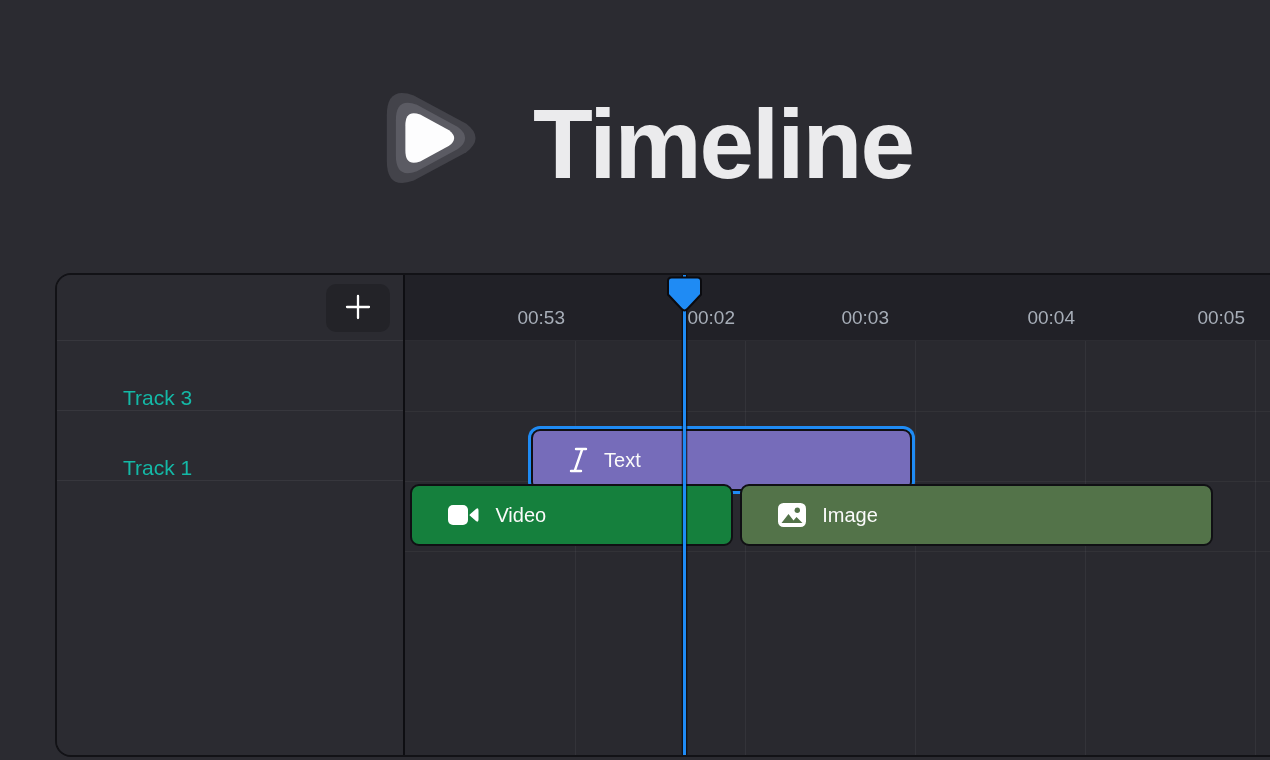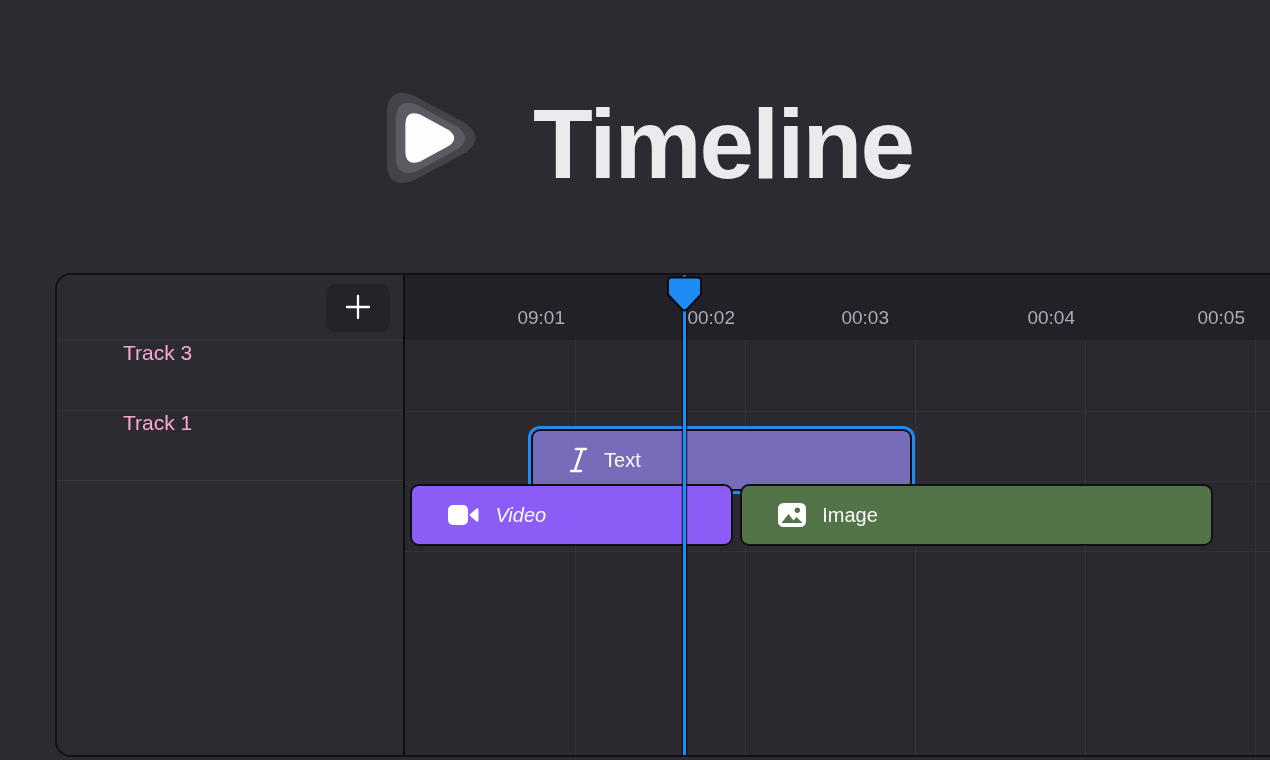--- a/index.html
+++ b/index.html
@@ -42,24 +42,24 @@
     height:66px; position:relative;
     border-bottom:1px solid rgba(255,255,255,0.06);
   }
   .add-track-btn {
     position:absolute; right:13px; top:9px;
     width:64px; height:48px; border:none; border-radius:10px;
     background:#232328; cursor:pointer;
     display:flex; align-items:center; justify-content:center;
   }
   .track-row {
-    height:70px; display:flex; align-items:flex-start;
+    height:70px; display:flex; align-items:flex-end;
     padding-left:66px;
     border-bottom:1px solid rgba(255,255,255,0.06);
-    font-size:21px; color:#f9a8d4;
+    font-size:21px; color:#14b8a6;
   }
 
   
   .grid-area {
     flex:1 1 auto; position:relative; background:#29292f;
   }
   .ruler-strip {
     position:absolute; left:0; top:0; right:0; height:66px;
     background:#212127;
     border-bottom:1px solid rgba(255,255,255,0.05);
@@ -131,21 +131,21 @@
         </div>
         <div class="track-row">
           <span>Track 1</span>
         </div>
       </div>
   </div>
   <div class="grid-area">
     <div class="ruler-strip"></div>
     <div id="grid-decor">
         <div class="gridline" style="left: 170px;"></div>
-        <div class="ruler-label" style="left: 90px;">09:01</div>
+        <div class="ruler-label" style="left: 90px;">00:53</div>
         <div class="gridline" style="left: 340px;"></div>
         <div class="ruler-label" style="left: 260px;">00:02</div>
         <div class="gridline" style="left: 510px;"></div>
         <div class="ruler-label" style="left: 414px;">00:03</div>
         <div class="gridline" style="left: 680px;"></div>
         <div class="ruler-label" style="left: 600px;">00:04</div>
         <div class="gridline" style="left: 850px;"></div>
         <div class="ruler-label" style="left: 770px;">00:05</div>
         <div class="row-divider" style="top: 136px;"></div>
         <div class="row-divider" style="top: 206px;"></div>
@@ -153,21 +153,21 @@
       </div>
     <div id="clips-layer">
         <div class="clip selected" style="left: 126.1px; width: 380.8px; top: 154px; background: rgb(118, 108, 186);">
           <span class="clip-icon">
             <svg width="19" height="26" viewBox="0 0 19 26">
     <path d="M7 2 H17 M13.3 2 L5.7 24 M2 24 H12" stroke="#ffffff" stroke-width="2.4" stroke-linecap="round" fill="none"></path>
   </svg>
           </span>
           <span>Text</span>
         </div>
-        <div class="clip" style="left: 5.4px; width: 323px; top: 209px; background: #8b5cf6; font-style: italic;">
+        <div class="clip" style="left: 5.4px; width: 323px; top: 209px; background: #15803d;">
           <span class="clip-icon">
             <svg width="31" height="22" viewBox="0 0 31 22">
     <rect x="0" y="1" width="20" height="20" rx="5" fill="#ffffff"></rect>
     <path d="M22,11.8 L28,17 Q30.5,18.8 30.5,15.5 L30.5,6.5 Q30.5,3.2 28,5 L22,10.2 Q21,11 22,11.8 Z" fill="#ffffff"></path>
   </svg>
           </span>
           <span>Video</span>
         </div>
         <div class="clip" style="left: 335.2px; width: 473px; top: 209px; background: rgb(83, 115, 73);">
           <span class="clip-icon">

